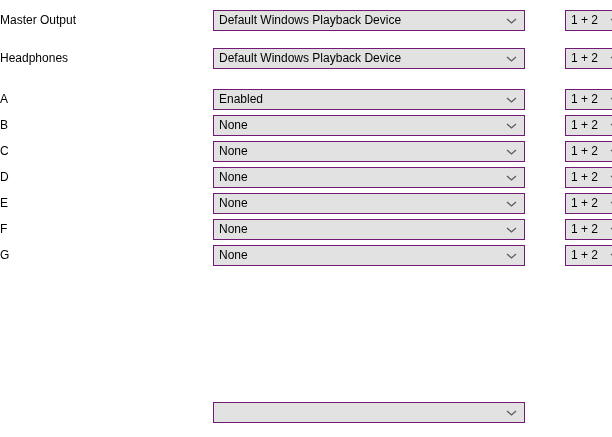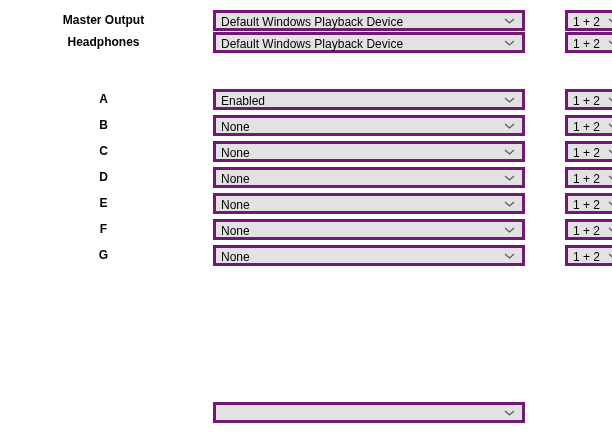--- a/index.html
+++ b/index.html
@@ -21,32 +21,32 @@
     width: 612px;
     height: 21px;
   }
   .row-label {
     position: absolute;
     left: 0;
     top: 0;
     width: 207px;
     height: 21px;
     line-height: 21px;
-    text-align: center;
-    font-weight: bold;
+    text-align: left;
+    font-weight: normal;
     font-size: 12px;
     color: #000000;
     white-space: nowrap;
   }
   .combo {
     position: absolute;
     top: 0;
     height: 21px;
     background: #e2e2e2;
-    border: 3px solid #701a75;
+    border: 1px solid #701a75;
     font-size: 12px;
     color: #000000;
     cursor: default;
   }
   .combo-main { left: 213px; width: 312px; }
   .combo-chan { left: 537px; width: 64px; margin-left: 28px; }
   .combo-text {
     position: absolute;
     left: 5px;
     top: 0;
@@ -61,21 +61,21 @@
     right: 7px;
     top: 50%;
     transform: translateY(-50%);
     width: 11px;
     height: 6px;
     display: block;
   }
   .chevron svg { display: block; }
   
   .r0 { top: 10px; }
-  .r1 { top: 32px; }
+  .r1 { top: 48px; }
   .r2 { top: 89px; }
   .r3 { top: 115px; }
   .r4 { top: 141px; }
   .r5 { top: 167px; }
   .r6 { top: 193px; }
   .r7 { top: 219px; }
   .r8 { top: 245px; }
   .r9 { top: 402px; }
 </style>
 </head>

